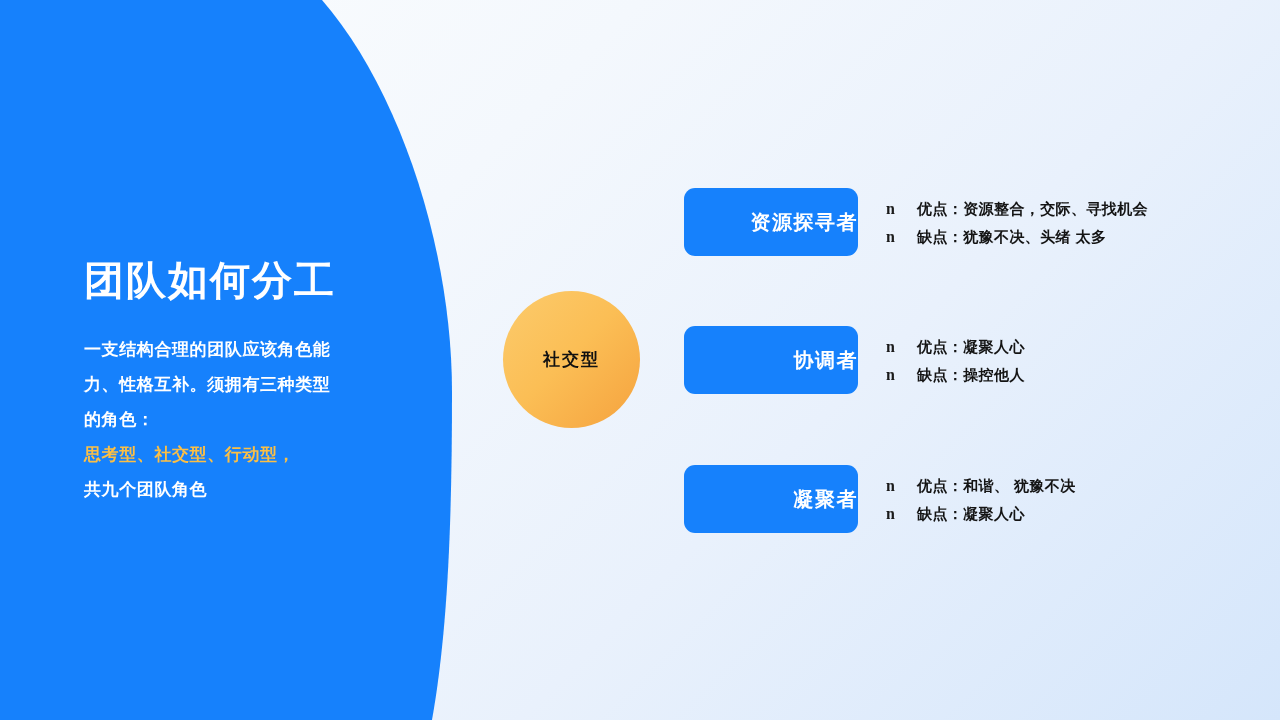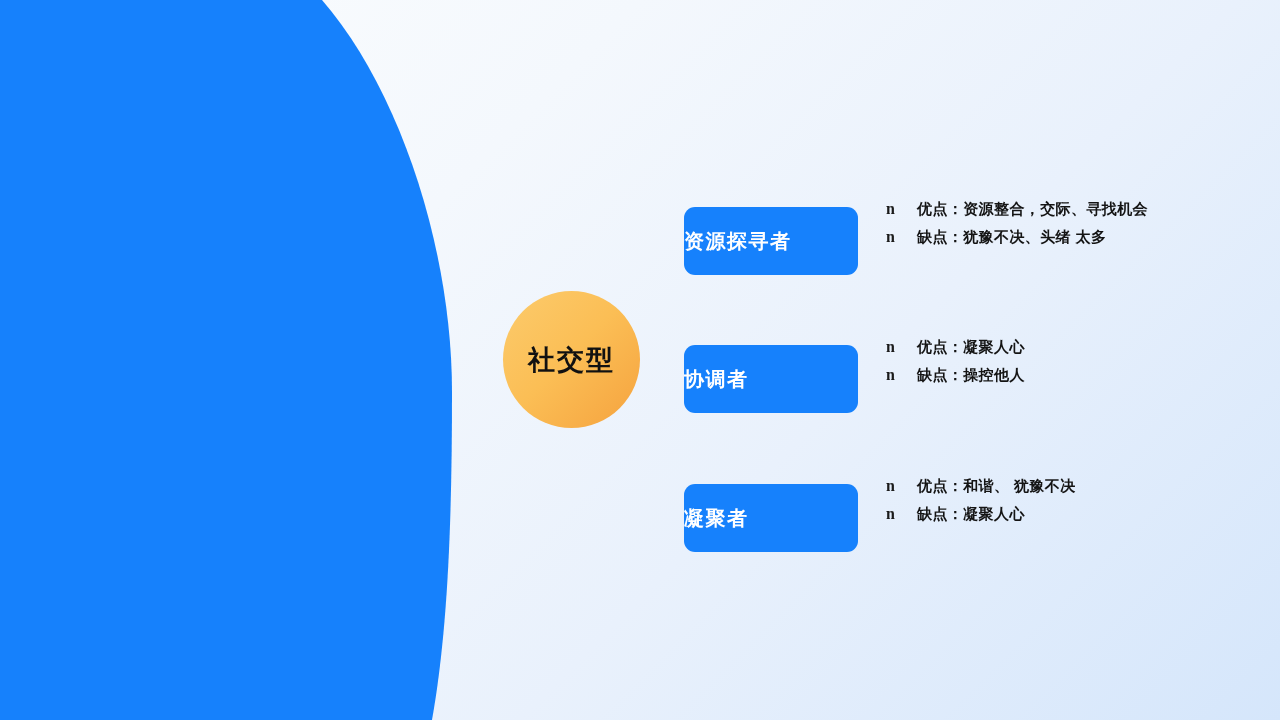--- a/index.html
+++ b/index.html
@@ -65,21 +65,21 @@
     width: 137px;
     height: 137px;
     border-radius: 50%;
     background: linear-gradient(135deg, #FCCB6C 0%, #FBBE55 48%, #F5A23E 100%);
     z-index: 4;
     display: flex;
     align-items: center;
     justify-content: center;
   }
   .center-circle-label {
-    font-size: 27px;
+    font-size: 17px;
     font-weight: bold;
     color: #111111;
     letter-spacing: 2px;
   }
 
   
   .role-row {
     position: absolute;
     left: 684px;
     width: 560px;
@@ -92,23 +92,22 @@
   .role-row.r1 { top: 326px; }
   .role-row.r2 { top: 465px; }
 
   .role-chip {
     width: 174px;
     height: 68px;
     background: #1681FC;
     border-radius: 11px;
     display: flex;
     align-items: center;
-    justify-content: flex-start;
+    justify-content: flex-end;
     flex: 0 0 auto;
-    margin-top: 19px;
   }
   .role-chip-label {
     color: #ffffff;
     font-size: 20px;
     font-weight: bold;
     letter-spacing: 1.5px;
   }
 
   .role-points {
     margin-left: 28px;
@@ -140,20 +139,30 @@
 <body>
 
 <div class="slide">
 
   <div class="blue-shape">
     <svg width="470" height="720" viewBox="0 0 470 720" xmlns="http://www.w3.org/2000/svg">
       <path d="M0,0 L322,0 C400,90 452,250 452,392 C452,520 448,630 432,720 L0,720 Z" fill="#1681FC"></path>
     </svg>
   </div>
 
+  <div class="left-col">
+    <h1 class="deck-title">团队如何分工</h1>
+    <div class="deck-body">
+      <span class="line">一支结构合理的团队应该角色能</span>
+      <span class="line">力、性格互补。须拥有三种类型</span>
+      <span class="line">的角色：</span>
+      <span class="accent">思考型、社交型、行动型，</span>
+      <span class="line">共九个团队角色</span>
+    </div>
+  </div>
 
   <div class="center-circle">
     <span class="center-circle-label">社交型</span>
   </div>
 
   <div class="role-row r0">
     <div class="role-chip">
       <span class="role-chip-label">资源探寻者</span>
     </div>
     <div class="role-points">

